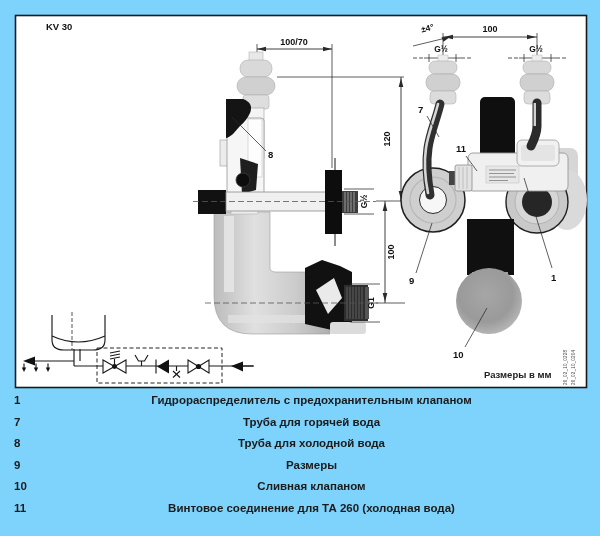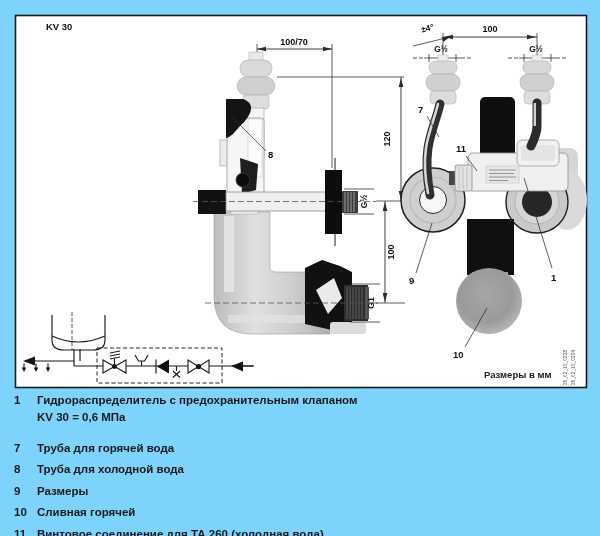--- a/index.html
+++ b/index.html
@@ -18,21 +18,21 @@
   .cl   {stroke:#555;stroke-width:.8;stroke-dasharray:6 3;fill:none;}
   .dd   {stroke:#2a2a2a;stroke-width:.8;stroke-dasharray:4 2;fill:none;}
   .arr  {fill:#2a2a2a;stroke:none;}
   .sch  {stroke:#1a1a1a;stroke-width:1.15;fill:none;}
   .schf {fill:#111;stroke:none;}
   
   .legend{position:absolute;left:14px;top:393px;width:572px;color:#1a1a1a;
           font-size:11.5px;font-weight:bold;line-height:1.22;}
   .lrow{display:flex;margin-bottom:7.5px;}
   .lnum{width:23px;flex:none;}
-  .ltxt{flex:1;}
+  .ltxt{flex:1;text-align:center;}
   .lcont{margin-top:-5px;margin-bottom:17px;}
 </style>
 </head>
 <body>
 
 <div class="page">
 
 <svg width="600" height="536" viewBox="0 0 600 536">
   <defs>
     <linearGradient id="gelbow" x1="0" y1="0" x2="1" y2="0">
@@ -298,39 +298,35 @@
     <polygon class="schf" points="231,366 243,361.5 243,371.5"></polygon>
     <line class="sch" x1="243" y1="366" x2="254" y2="366"></line>
   </g>
 </svg>
 
 <div class="legend">
   <div class="lrow">
     <span class="lnum">1</span>
     <span class="ltxt">Гидрораспределитель с предохранительным клапаном</span>
   </div>
-  <div class="lrow lcont">
-    <span class="lnum"></span>
-    <span class="ltxt">KV 30 = 0,6 МПа</span>
-  </div>
   <div class="lrow">
     <span class="lnum">7</span>
     <span class="ltxt">Труба для горячей вода</span>
   </div>
   <div class="lrow">
     <span class="lnum">8</span>
     <span class="ltxt">Труба для холодной вода</span>
   </div>
   <div class="lrow">
     <span class="lnum">9</span>
     <span class="ltxt">Размеры</span>
   </div>
   <div class="lrow">
     <span class="lnum">10</span>
-    <span class="ltxt">Сливная горячей</span>
+    <span class="ltxt">Сливная клапаном</span>
   </div>
   <div class="lrow">
     <span class="lnum">11</span>
     <span class="ltxt">Винтовое соединение для ТА 260 (холодная вода)</span>
   </div>
 </div>
 
 </div>
 
 </body></html>

